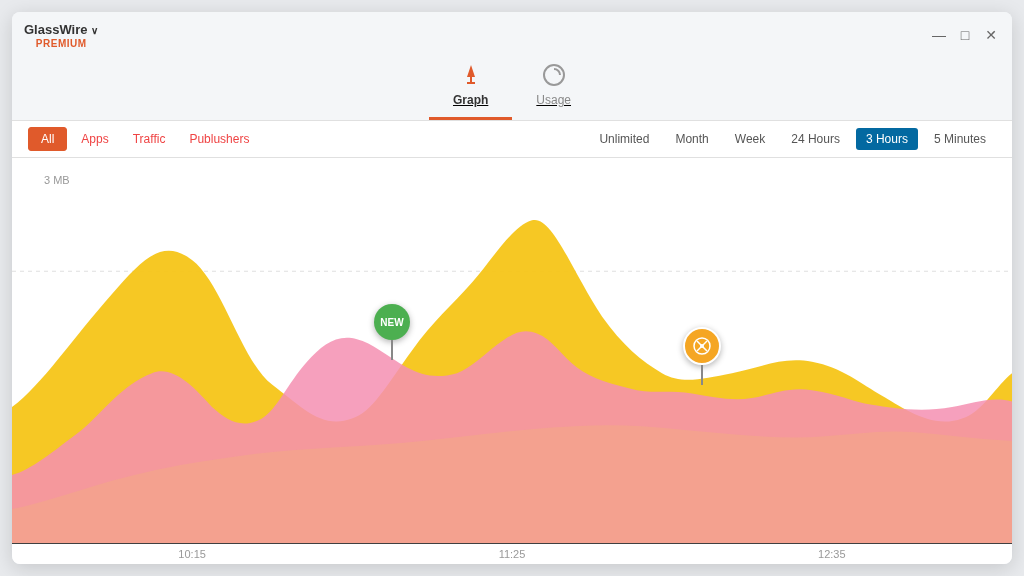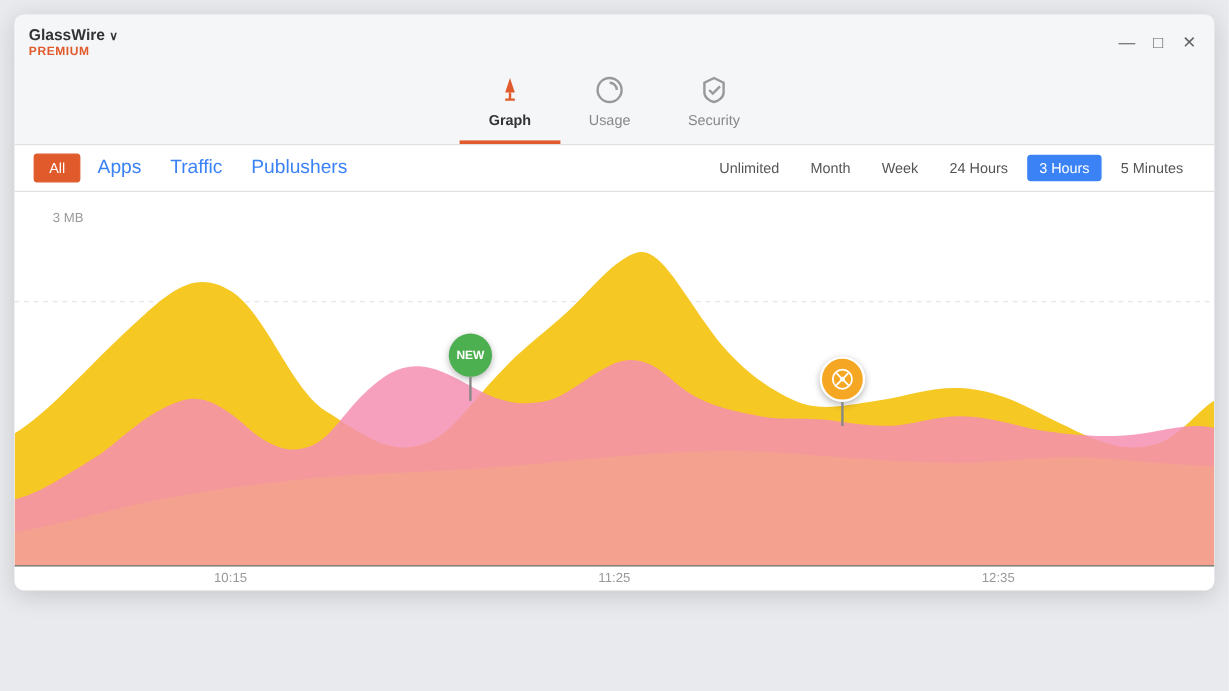--- a/index.html
+++ b/index.html
@@ -5,21 +5,21 @@
     * { margin: 0; padding: 0; box-sizing: border-box; }
     body {
       width: 1024px;
       height: 576px;
       background: #e8eaed;
       font-family: -apple-system, BlinkMacSystemFont, 'Segoe UI', sans-serif;
       overflow: hidden;
     }
     .window {
       width: 1000px;
-      height: 480px;
+      height: 552px;
       background: #f4f6f8;
       border-radius: 8px;
       box-shadow: 0 4px 20px rgba(0,0,0,0.15);
       margin: 12px auto;
       display: flex;
       flex-direction: column;
       overflow: hidden;
     }
     
     .title-bar {
@@ -39,20 +39,21 @@
       font-size: 13px;
       font-weight: 600;
       color: #333;
     }
     .premium-badge {
       font-size: 10px;
       font-weight: 700;
       color: #e05a2b;
       letter-spacing: 0.5px;
       display: block;
+      text-align: center;
     }
     .title-controls {
       display: flex;
       gap: 8px;
       align-items: center;
     }
     .win-btn {
       width: 18px;
       height: 18px;
       border: none;
@@ -76,20 +77,21 @@
     }
     .nav-tab {
       display: flex;
       flex-direction: column;
       align-items: center;
       gap: 4px;
       padding: 6px 24px 10px;
       cursor: pointer;
       border-bottom: 3px solid transparent;
       position: relative;
+      text-decoration: underline;
     }
     .nav-tab.active {
       border-bottom: 3px solid #e05a2b;
     }
     .nav-tab .tab-icon {
       width: 28px;
       height: 28px;
       display: flex;
       align-items: center;
       justify-content: center;
@@ -133,39 +135,39 @@
     .filter-btn.active {
       background: #e05a2b;
       border-color: #e05a2b;
       color: #fff;
       border-radius: 3px;
     }
     .filter-btn-plain {
       padding: 4px 10px;
       border: none;
       background: transparent;
-      font-size: 16px;
+      font-size: 12px;
       cursor: pointer;
-      color: #3b82f6;
+      color: #ef4444;
     }
     .filter-right {
       display: flex;
       align-items: center;
       gap: 6px;
     }
     .time-btn {
       padding: 4px 10px;
       border: none;
       background: transparent;
       font-size: 12px;
       cursor: pointer;
       color: #555;
     }
     .time-btn.active {
-      background: #3b82f6;
+      background: #0369a1;
       color: #fff;
       border-radius: 3px;
       padding: 4px 10px;
     }
 
     
     .chart-area {
       flex: 1;
       position: relative;
       background: #fff;
@@ -276,29 +278,20 @@
     <div class="nav-tab">
       <div class="tab-icon">
         <svg width="28" height="28" viewBox="0 0 28 28" fill="none">
           <circle cx="14" cy="14" r="10" stroke="#999" stroke-width="2" fill="none"></circle>
           <path d="M14 8 A6 6 0 0 1 20 14" stroke="#999" stroke-width="2" fill="none"></path>
         </svg>
       </div>
       <span class="tab-label">Usage</span>
     </div>
 
-    <div class="nav-tab">
-      <div class="tab-icon">
-        <svg width="28" height="28" viewBox="0 0 28 28" fill="none">
-          <path d="M14 4 L22 8 L22 16 C22 20 18 23 14 24 C10 23 6 20 6 16 L6 8 Z" stroke="#999" stroke-width="2" fill="none"></path>
-          <polyline points="10,14 13,17 19,11" stroke="#999" stroke-width="2" fill="none"></polyline>
-        </svg>
-      </div>
-      <span class="tab-label">Security</span>
-    </div>
 
 
   </div>
 
   <div class="filter-bar">
     <div class="filter-left">
       <button class="filter-btn active">All</button>
       <button class="filter-btn-plain">Apps</button>
       <button class="filter-btn-plain">Traffic</button>
       <button class="filter-btn-plain">Publushers</button>

